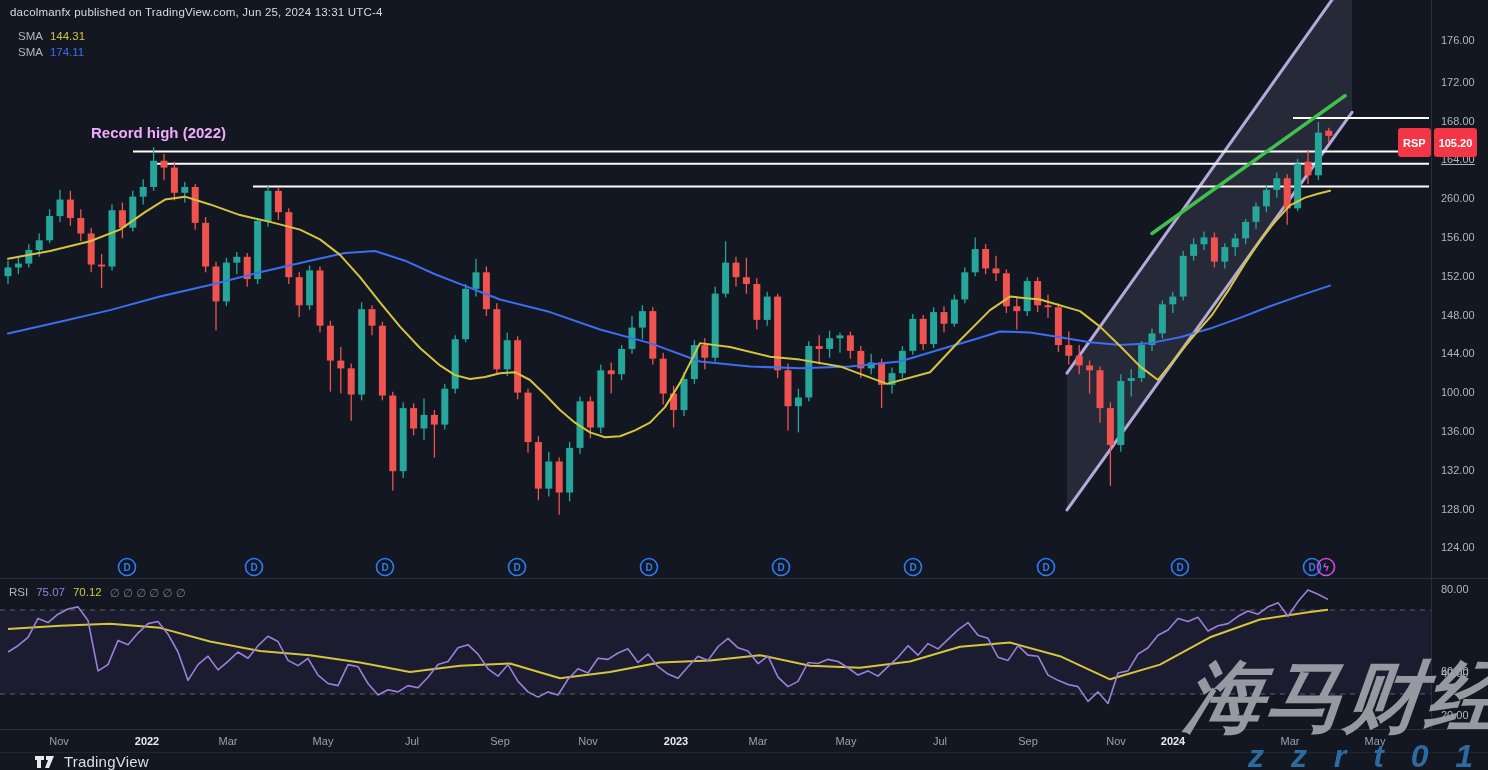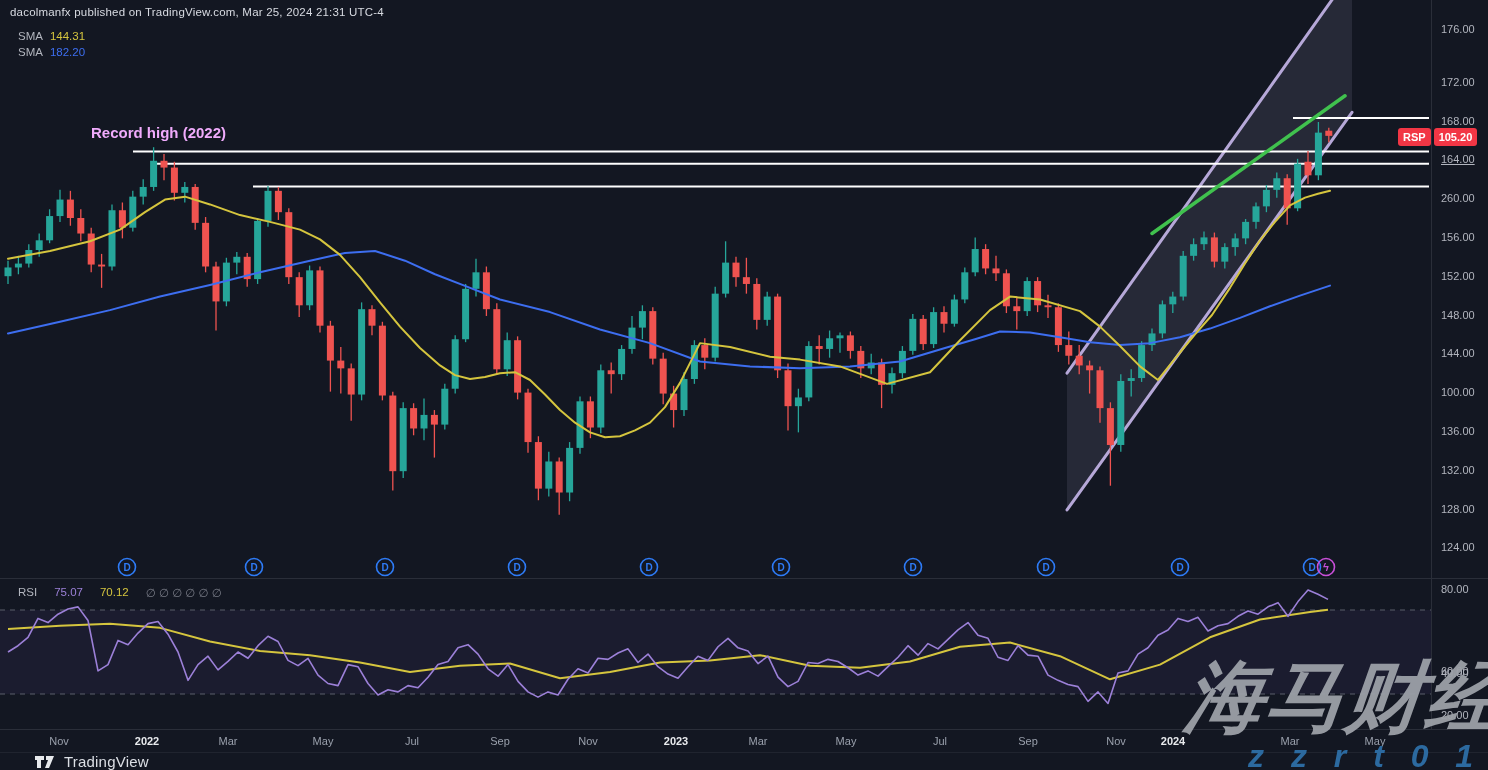--- a/index.html
+++ b/index.html
@@ -17,49 +17,49 @@
   #sma1-row { top:30px; } #sma2-row { top:46px; }
   #record-high { left:91px; top:124px; font-size:15px; font-weight:bold; color:#f0abfc; z-index:25; }
   #main-pane { left:0; top:0; z-index:5; }
   #rsi-pane-svg { left:0; top:579px; z-index:5; }
   #pane-sep-1 { left:0; top:578px; width:1488px; height:1px; background:#2a2e39; z-index:8; }
   #pane-sep-2 { left:0; top:729px; width:1488px; height:1px; background:#2a2e39; z-index:8; }
   #pane-sep-3 { left:0; top:752px; width:1488px; height:1px; background:#20242f; z-index:8; }
   #price-axis { left:1431px; top:0; width:57px; height:729px; border-left:1px solid #2a2e39; z-index:10; }
   .tick { position:absolute; left:9px; font-size:11px; color:#b2b5be; }
   #rsp-badge { left:1398px; top:128px; z-index:20; display:flex; gap:3px; font-size:11px; font-weight:bold; color:#fff; }
-  #rsp-badge .bx { background:#f23645; border-radius:3px; padding:2px 5px; height:18px; display:flex; align-items:center; }
+  #rsp-badge .bx { background:#f23645; border-radius:3px; padding:2px 5px; height:29px; display:flex; align-items:center; }
   #time-axis { left:0; top:730px; width:1204px; height:22px; z-index:10; }
   .t-tick { position:absolute; top:5px; font-size:11px; color:#9aa0ac; transform:translateX(-50%); }
   .t-tick.major { color:#e8eaed; font-weight:bold; }
-  #rsi-legend { left:18px; top:586px; font-size:11.5px; z-index:30; display:flex; gap:17px; }
+  #rsi-legend { left:9px; top:586px; font-size:11.5px; z-index:30; display:flex; gap:8px; }
   #footer { left:0; top:753px; width:1488px; height:17px; z-index:12; display:flex; align-items:center; }
   #tv-logo { margin-left:34px; }
   #tv-brand { margin-left:8px; font-size:15px; color:#dcdfe5; letter-spacing:.2px; }
   #wm-cn {
     left:1186px; top:646px; z-index:40; font-size:78px; font-weight:bold; font-style:italic;
     color:rgba(156,160,168,0.95); letter-spacing:2px; transform:skewX(-6deg); white-space:nowrap;
   }
   #wm-site {
     left:1248px; top:738px; z-index:40; font-size:32px; font-weight:bold; font-style:italic;
     color:#2c6aa0; letter-spacing:9px; white-space:nowrap;
   }
 </style>
 </head>
 <body>
 
-<div class="abs" id="publish-line">dacolmanfx published on TradingView.com, Mar 25, 2024 21:31 UTC-4</div>
+<div class="abs" id="publish-line">dacolmanfx published on TradingView.com, Jun 25, 2024 13:31 UTC-4</div>
 
 <div class="abs legend-row" id="sma1-row">
   <span class="ind">SMA</span>
   <span id="sma1-val" style="color: rgb(213, 197, 62);">144.31</span>
 </div>
 <div class="abs legend-row" id="sma2-row">
   <span class="ind">SMA</span>
-  <span id="sma2-val" style="color: rgb(61, 110, 240);">182.20</span>
+  <span id="sma2-val" style="color: rgb(61, 110, 240);">174.11</span>
 </div>
 
 <div class="abs" id="record-high">Record high (2022)</div>
 
 <svg class="abs" id="main-pane" width="1431" height="578">
     <polygon points="1067,373.19999999999993 1352,-28.380000000000045 1352,112.26999999999992 1067,509.9699999999999" fill="rgba(178,170,210,0.12)"></polygon>
     <line x1="1067" y1="373.19999999999993" x2="1352" y2="-28.380000000000045" stroke="#b6a8d8" stroke-width="3" stroke-linecap="round"></line>
     <line x1="1067" y1="509.9699999999999" x2="1352" y2="112.26999999999992" stroke="#b6a8d8" stroke-width="3" stroke-linecap="round"></line>
     <g>
       <line x1="1293" y1="118.08999999999989" x2="1429" y2="118.08999999999989" stroke="#ffffff" stroke-width="2"></line>
@@ -387,21 +387,21 @@
 
 <svg class="abs" id="rsi-pane-svg" width="1431" height="150">
     <rect x="0" y="31" width="1431" height="84" fill="rgba(136,100,220,0.07)"></rect>
     <line x1="0" y1="31" x2="1431" y2="31" stroke="#5b5f6b" stroke-width="1" stroke-dasharray="5 5"></line>
     <line x1="0" y1="115" x2="1431" y2="115" stroke="#5b5f6b" stroke-width="1" stroke-dasharray="5 5"></line>
     <polyline points="8,49.9 60,46.75 110,44.65 160,48.85 210,62.5 260,71.95 310,76.15 360,83.5 410,92.95 460,86.65 510,84.55 560,99.25 610,92.95 660,83.5 710,81.4 760,76.15 810,86.65 860,88.75 910,82.45 960,67.75 1010,63.550000000000004 1060,77.2 1110,100.3 1160,85.60000000000001 1210,58.300000000000004 1260,40.45 1310,33.1 1328,30.74799999999999" fill="none" stroke="#d5c53e" stroke-width="2" stroke-linejoin="round"></polyline>
     <polyline points="8,73 18,66.7 28,58.300000000000004 38,39.400000000000006 48,43.6 58,35.2 68,29.95 78,27.85 88,41.5 98,91.9 108,85.60000000000001 118,61.45 128,65.65 138,54.1 148,44.65 158,42.550000000000004 168,55.15 178,73 188,101.35000000000001 198,85.60000000000001 208,77.2 218,90.85000000000001 228,82.45 238,73 248,79.3 258,66.7 268,57.25 278,62.5 288,81.4 298,86.65 308,79.3 318,96.10000000000001 328,104.5 338,106.60000000000001 348,85.60000000000001 358,87.7 368,104.5 378,116.05000000000001 388,110.80000000000001 398,112.9 408,106.60000000000001 418,108.7 428,98.2 438,85.60000000000001 448,82.45 458,68.80000000000001 468,65.65 478,75.10000000000001 488,89.8 498,97.15 508,85.60000000000001 518,102.4 528,112.9 538,118.15 548,112.9 558,116.05000000000001 568,100.3 578,89.8 588,94 598,79.3 608,80.35000000000001 618,74.05 628,69.85 638,83.5 648,75.10000000000001 658,87.7 668,95.05 678,99.25 688,87.7 698,77.2 708,81.4 718,67.75 728,59.35 738,68.80000000000001 748,71.95 758,84.55 768,77.2 778,98.2 788,107.65 798,102.4 808,83.5 818,84.55 828,80.35000000000001 838,82.45 848,88.75 858,96.10000000000001 868,91.9 878,97.15 888,87.7 898,78.25 908,66.7 918,76.15 928,64.6 938,69.85 948,60.400000000000006 958,50.95 968,43.6 978,56.2 988,59.35 998,78.25 1008,81.4 1018,66.7 1028,76.15 1038,77.2 1048,96.10000000000001 1058,101.35000000000001 1068,105.55 1078,107.65 1088,122.35000000000001 1098,112.9 1108,124.45 1118,94 1128,91.9 1138,75.10000000000001 1148,68.80000000000001 1158,56.2 1168,50.95 1178,39.400000000000006 1188,42.550000000000004 1198,38.35 1208,52 1218,46.75 1228,44.65 1238,37.3 1248,32.05 1258,35.2 1268,27.85 1278,23.65 1288,37.3 1298,22.6 1308,11.05 1318,15.25 1328,20.353000000000016" fill="none" stroke="#9c80d8" stroke-width="1.6" stroke-linejoin="round"></polyline>
   </svg>
 
 <div class="abs" id="price-axis">
-    <div class="tick" style="top: 23px;">176.00</div>
+    <div class="tick" style="top: 34px;">176.00</div>
     <div class="tick" style="top: 75.7px;">172.00</div>
     <div class="tick" style="top: 114.5px;">168.00</div>
     <div class="tick" style="top: 153.3px; text-decoration: underline;">164.00</div>
     <div class="tick" style="top: 192.1px;">260.00</div>
     <div class="tick" style="top: 230.9px;">156.00</div>
     <div class="tick" style="top: 269.7px;">152.00</div>
     <div class="tick" style="top: 308.5px;">148.00</div>
     <div class="tick" style="top: 347.3px;">144.00</div>
     <div class="tick" style="top: 386.1px;">100.00</div>
     <div class="tick" style="top: 424.9px;">136.00</div>

